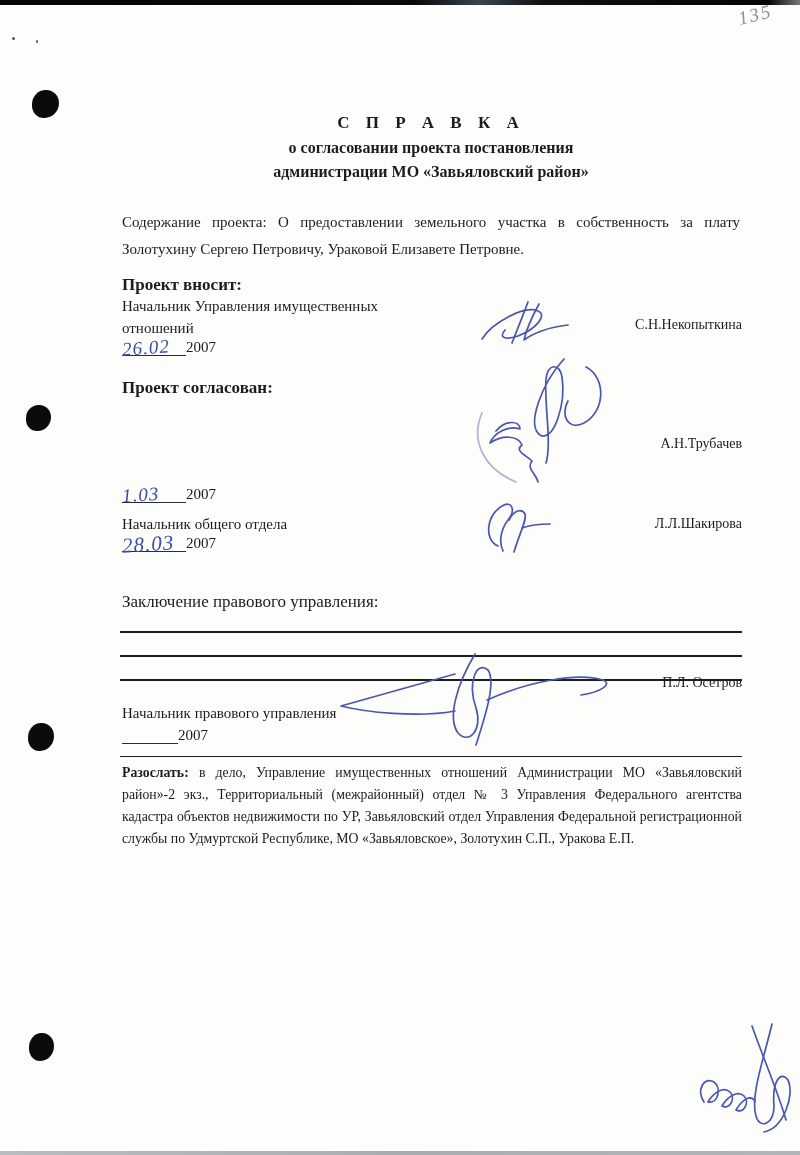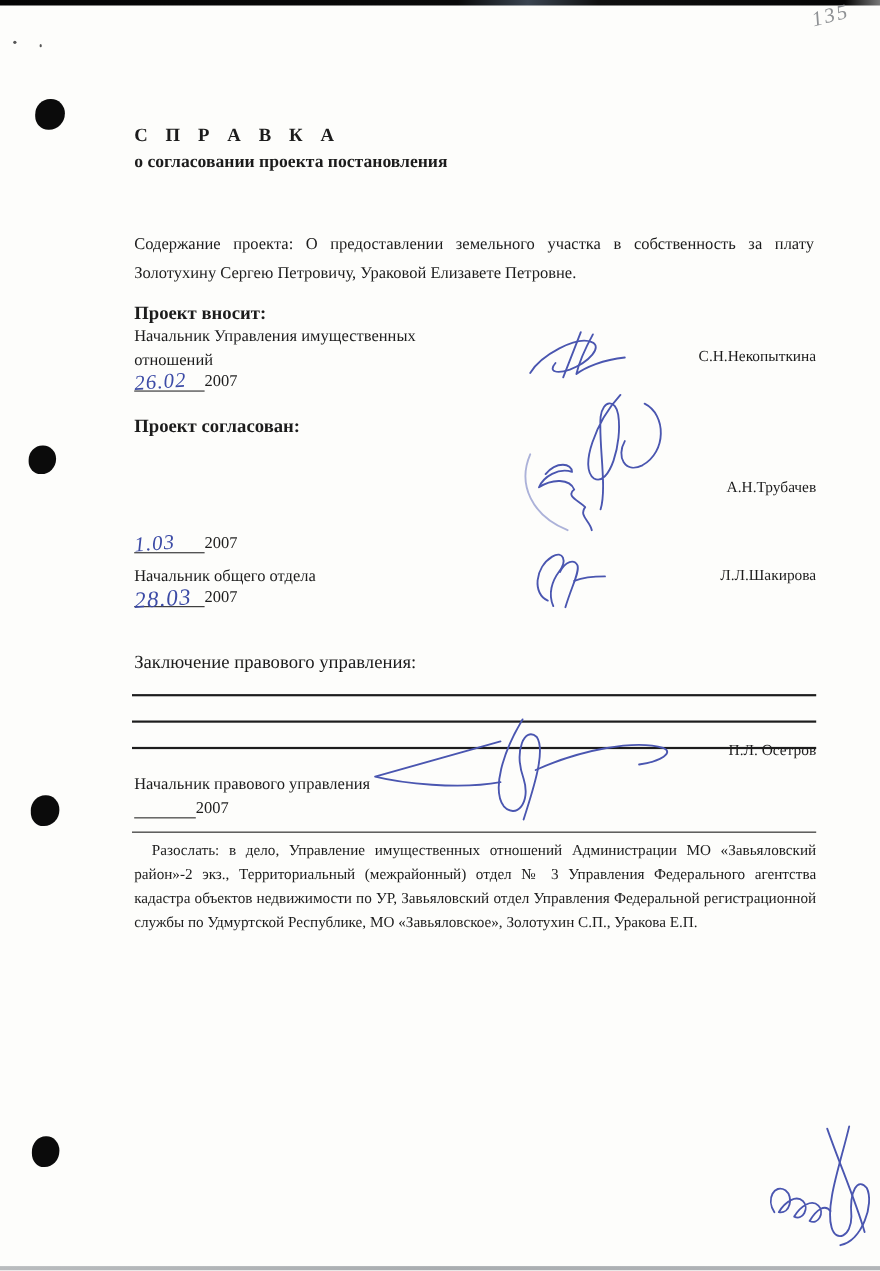--- a/index.html
+++ b/index.html
@@ -27,21 +27,21 @@
   }
   .speck{background:#555;border-radius:50%;}
   .page-number{
     top:4px;left:738px;
     color:#8e9194;
     font-style:italic;
     font-size:19px;
     transform:rotate(-14deg);
     letter-spacing:2px;
   }
-  .title-block{left:122px;width:618px;font-weight:bold;}
+  .title-block{left:122px;width:618px;text-align:center;font-weight:bold;}
   .t1{top:113px;font-size:17px;letter-spacing:6px;}
   .t2{top:139px;font-size:16px;}
   .t3{top:163px;font-size:16px;}
   .para{
     left:122px;width:618px;
     text-align:justify;
     font-size:15px;line-height:27px;
   }
   .content-para{top:209px;}
   .heading{left:122px;font-weight:bold;font-size:17px;}
@@ -66,21 +66,21 @@
   .rule{
     left:120px;width:622px;height:0;
     border-top:2px solid #1d1d1d;
   }
   .rule-thin{border-top-width:1.5px;}
   .dist-para{
     top:762px;left:122px;width:620px;
     text-align:justify;
     font-size:13.8px;line-height:22px;
   }
-  .dist-label{font-weight:normal;margin-left:16px;}
+  .dist-label{font-weight:bold;}
   .sig svg{display:block;}
   .sig path{
     fill:none;
     stroke:#4a56b0;
     stroke-width:1.7;
     stroke-linecap:round;
     stroke-linejoin:round;
   }
   .sig .faint{stroke-opacity:.45;}
 </style>
@@ -96,20 +96,21 @@
 
   <div class="abs punch-hole" style="top:90px;left:32px;width:27px;height:28px;"></div>
   <div class="abs punch-hole" style="top:405px;left:26px;width:25px;height:26px;"></div>
   <div class="abs punch-hole" style="top:723px;left:28px;width:26px;height:28px;"></div>
   <div class="abs punch-hole" style="top:1033px;left:29px;width:25px;height:28px;"></div>
 
   <div class="abs page-number">135</div>
 
   <div class="abs title-block t1">С П Р А В К А</div>
   <div class="abs title-block t2">о согласовании проекта постановления</div>
+  <div class="abs title-block t3">администрации МО «Завьяловский район»</div>
 
   <div class="abs para content-para">Содержание проекта: О предоставлении земельного участка в собственность за плату Золотухину Сергею Петровичу, Ураковой Елизавете Петровне.</div>
 
   <div class="abs heading" style="top:275px;">Проект вносит:</div>
   <div class="abs pos-line" style="top:298px;">Начальник Управления имущественных</div>
   <div class="abs pos-line" style="top:320px;">отношений</div>
   <div class="abs date-row" style="top:338px;">
     <span class="date-line"><span class="hw">26.02</span></span><span>2007</span>
   </div>
   <div class="abs name" style="top:317px;">С.Н.Некопыткина</div>

